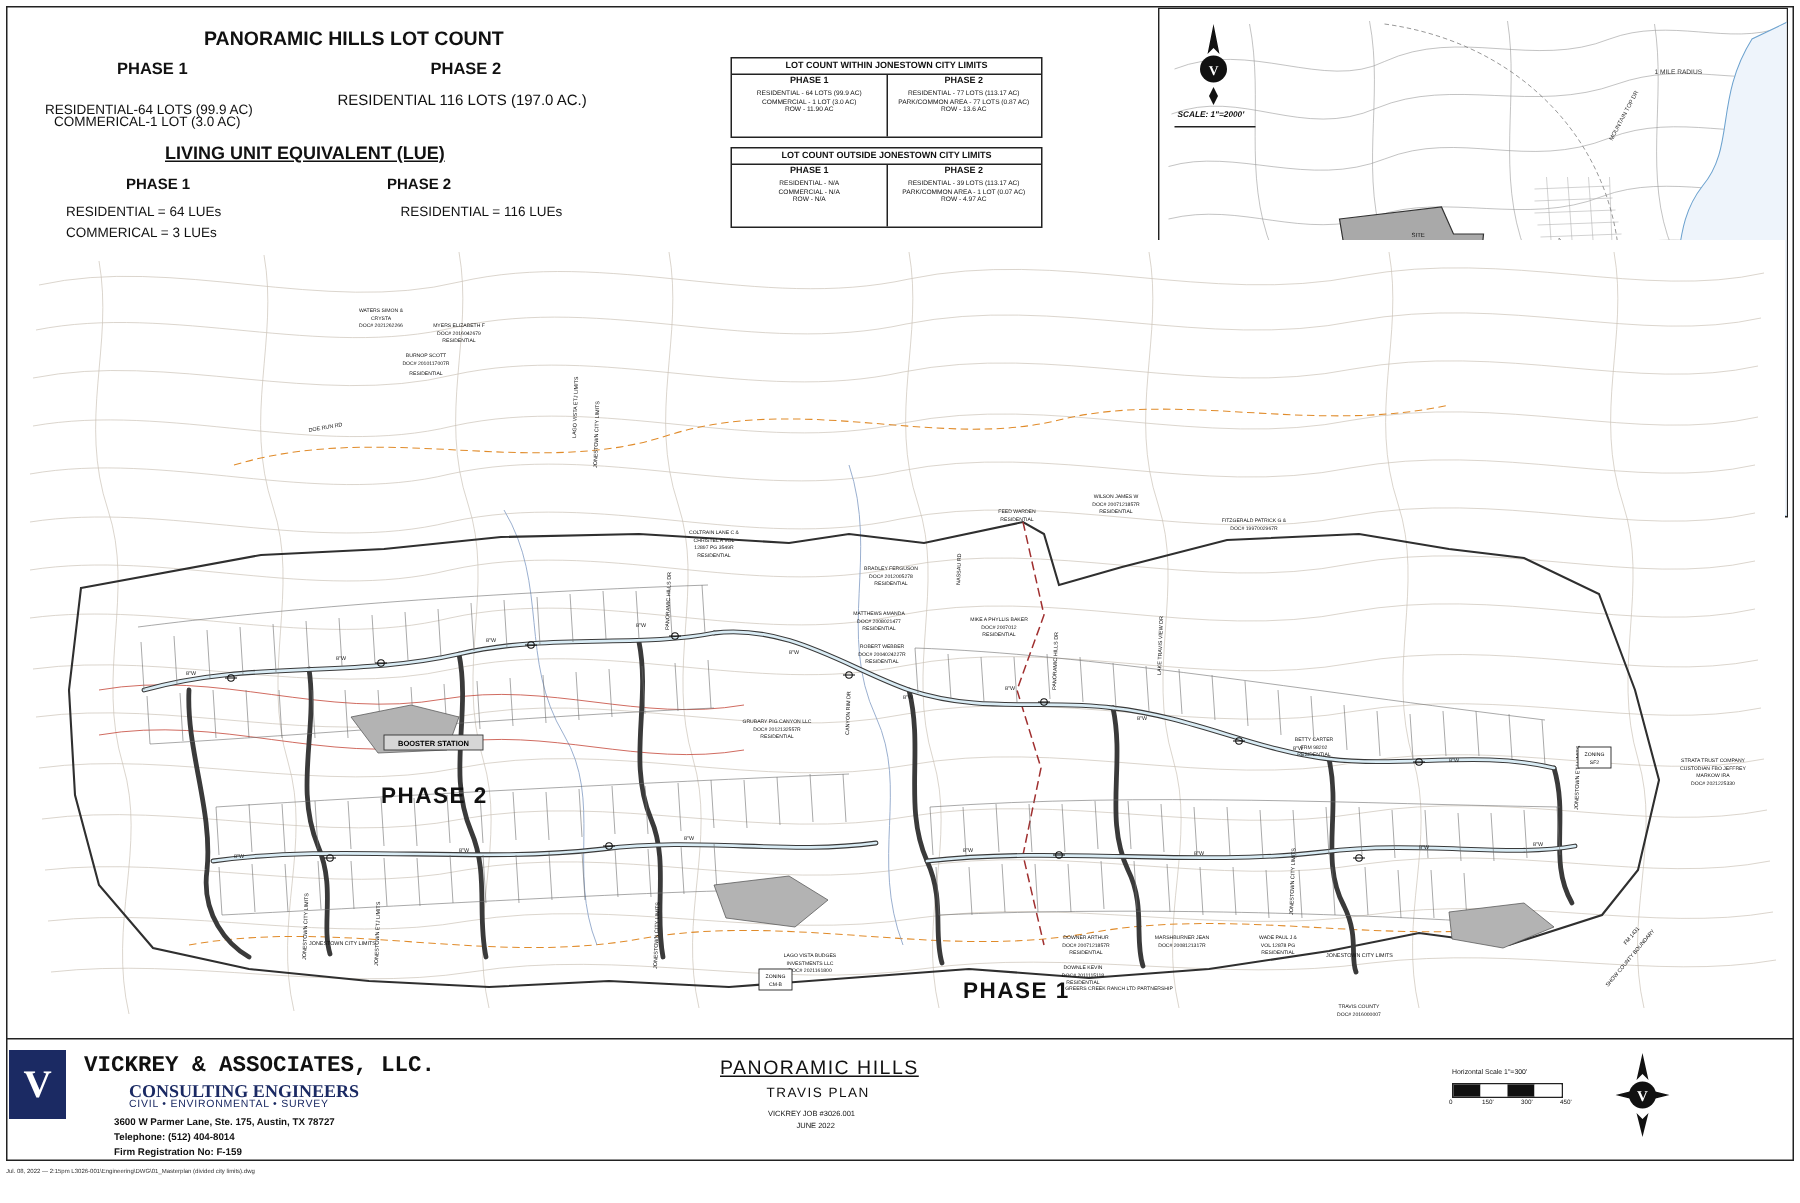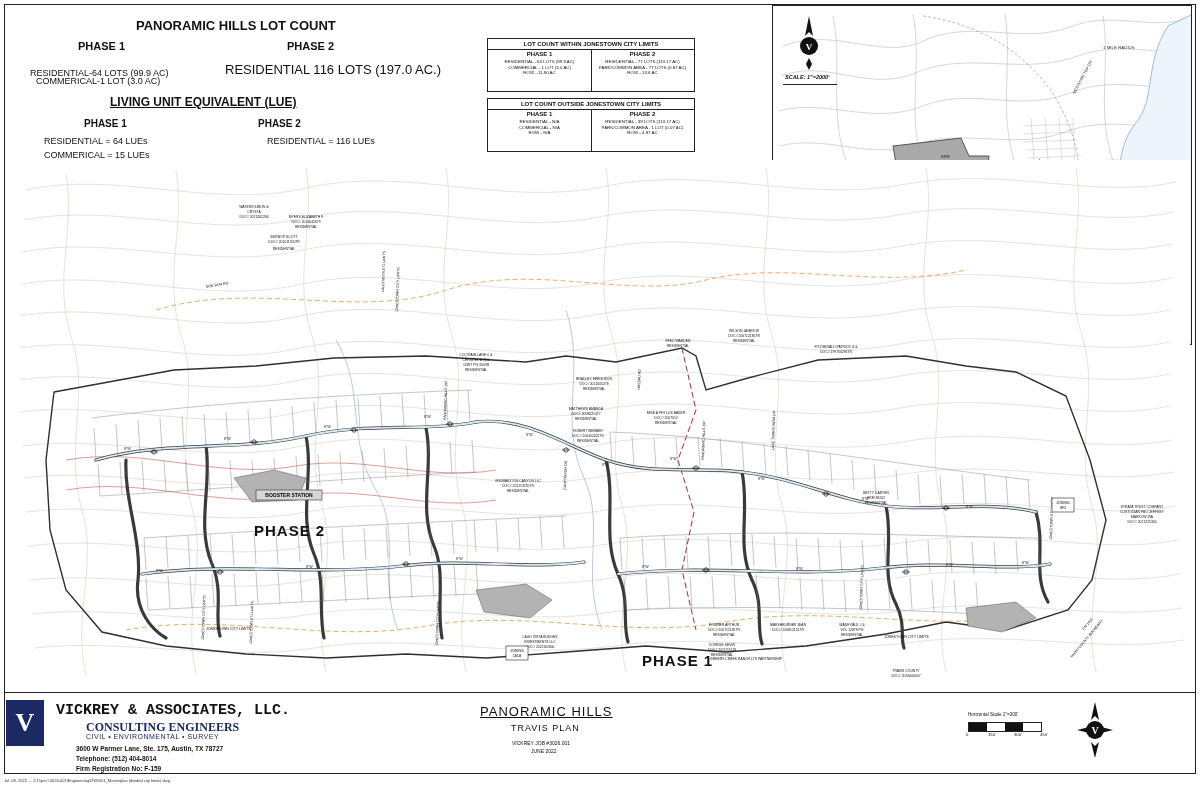--- a/index.html
+++ b/index.html
@@ -12,21 +12,21 @@
   .abs{position:absolute;}
   .bold{font-weight:bold;}
   .box{position:absolute;border:1px solid #222;box-sizing:border-box;background:#fff;}
 
   
   #lot-count-title{left:100px;top:18px;font-size:13px;font-weight:bold;margin-left:36px;}
   #phase1-h{left:78px;top:40px;font-size:11px;font-weight:bold;}
   #phase2-h{left:287px;top:40px;font-size:11px;font-weight:bold;}
   #p1-res{left:30px;top:68px;font-size:9px;}
   #p1-com{left:36px;top:76px;font-size:9px;}
-  #p2-res{left:225px;top:62px;font-size:13px;text-align:right;}
+  #p2-res{left:225px;top:62px;font-size:10px;text-align:right;}
   #lue-title{left:110px;top:95px;font-size:12px;font-weight:bold;text-decoration:underline;}
   #lue-p1-h{left:84px;top:118px;font-size:10px;font-weight:bold;}
   #lue-p2-h{left:258px;top:118px;font-size:10px;font-weight:bold;}
   #lue-p1-res{left:44px;top:136px;font-size:9px;}
   #lue-p1-com{left:44px;top:150px;font-size:9px;}
   #lue-p2-res{left:253px;top:136px;font-size:9px;padding-left:14px;}
 
   
   #tbl-in{left:487px;top:38px;width:208px;height:54px;}
   #tbl-out{left:487px;top:98px;width:208px;height:54px;}
@@ -98,21 +98,21 @@
   <div class="abs" id="phase1-h">PHASE 1</div>
   <div class="abs" id="phase2-h">PHASE 2</div>
   <div class="abs" id="p1-res">RESIDENTIAL-64 LOTS (99.9 AC)</div>
   <div class="abs" id="p1-com">COMMERICAL-1 LOT (3.0 AC)</div>
   <div class="abs" id="p2-res">RESIDENTIAL 116 LOTS (197.0 AC.)</div>
 
   <div class="abs" id="lue-title">LIVING UNIT EQUIVALENT (LUE)</div>
   <div class="abs" id="lue-p1-h">PHASE 1</div>
   <div class="abs" id="lue-p2-h">PHASE 2</div>
   <div class="abs" id="lue-p1-res">RESIDENTIAL = 64 LUEs</div>
-  <div class="abs" id="lue-p1-com">COMMERICAL = 15 LUEs</div>
+  <div class="abs" id="lue-p1-com">COMMERICAL = 3 LUEs</div>
   <div class="abs" id="lue-p2-res">RESIDENTIAL = 116 LUEs</div>
 
   <div class="box" id="tbl-in">
     <div class="tbl-head">LOT COUNT WITHIN JONESTOWN CITY LIMITS</div>
     <div class="tbl-split"></div>
     <div class="tcol l">
       <div class="ph">PHASE 1</div>
       <div class="ln">RESIDENTIAL - 64 LOTS (99.9 AC)</div>
       <div class="ln">COMMERCIAL - 1 LOT (3.0 AC)</div>
       <div class="ln">ROW - 11.90 AC</div>

